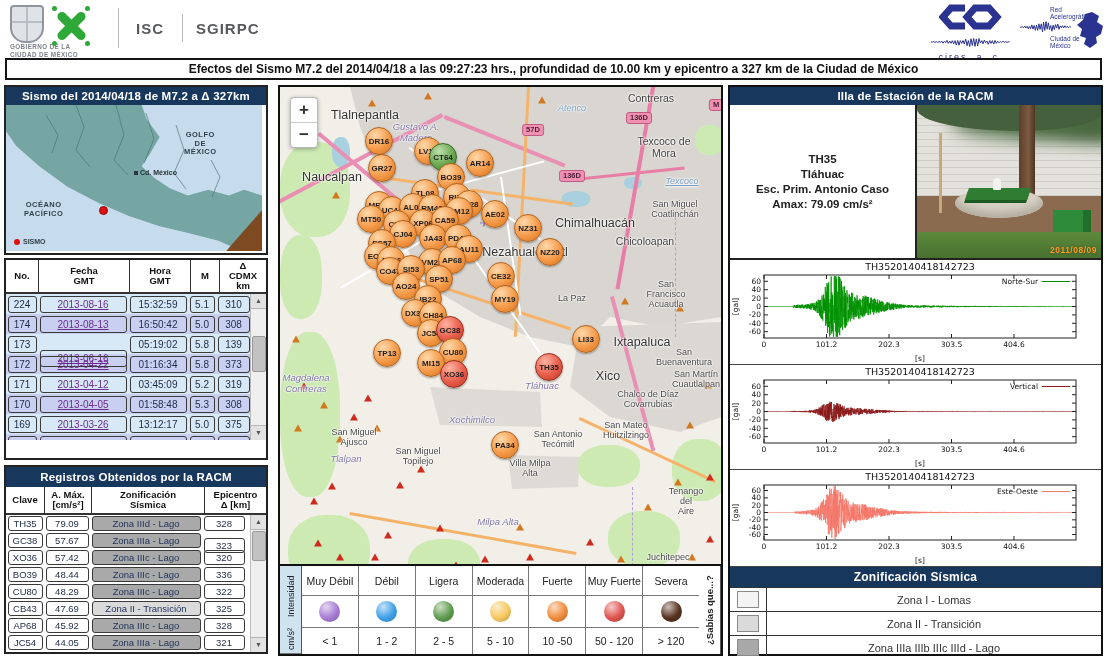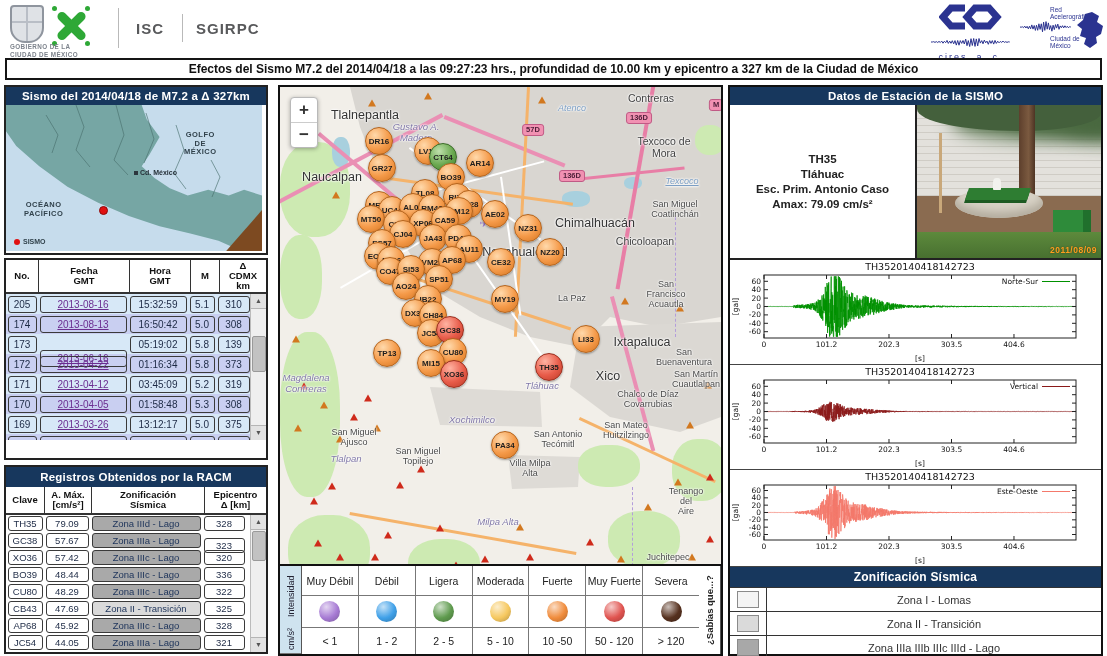--- a/index.html
+++ b/index.html
@@ -184,21 +184,21 @@
         <div class="th" style="width: 60px;">Hora
 GMT</div>
         <div class="th" style="width: 28px;">M</div>
         <div class="th">Δ
 CDMX
 km</div>
       </div>
     <div class="tbody" id="quakes-body" style="height:146px;">
         <div class="tr" style="height: 20px; background: rgb(215, 232, 247);">
           <div class="td" style="width: 32px;">
-            <div class="cbox" style="background: inherit;">205</div>
+            <div class="cbox" style="background: inherit;">224</div>
           </div>
           <div class="td" style="width: 90px;">
             <div class="cbox" style="background: inherit;"><span class="datelink">2013-08-16</span></div>
           </div>
           <div class="td" style="width: 60px;">
             <div class="cbox" style="background: inherit;">15:32:59</div>
           </div>
           <div class="td" style="width: 28px;">
             <div class="cbox" style="background: inherit;">5.1</div>
           </div>
@@ -614,21 +614,21 @@
           <div class="st o" style="left: 165px; top: 133px;">CA59</div>
           <div class="st o" style="left: 123px; top: 147px; text-align: right;">CJ04</div>
           <div class="st o" style="left: 153px; top: 151px;">JA43</div>
           <div class="st o" style="left: 178px; top: 151px;">PD42</div>
           <div class="st o" style="left: 189px; top: 162px;">AU11</div>
           <div class="st o" style="left: 102px; top: 156px;">ES57</div>
           <div class="st o" style="left: 98px; top: 169px;">EO30</div>
           <div class="st o" style="left: 111px; top: 173px;">AU46</div>
           <div class="st o" style="left: 152px; top: 175px;">VM29</div>
           <div class="st o" style="left: 172px; top: 173px;">AP68</div>
-          <div class="st o" style="left: 221px; top: 175px;">CE32</div>
+          <div class="st o" style="left: 221px; top: 189px;">CE32</div>
           <div class="st o" style="left: 110px; top: 184px;">CO47</div>
           <div class="st o" style="left: 131px; top: 182px;">SI53</div>
           <div class="st o" style="left: 159px; top: 192px;">SP51</div>
           <div class="st o" style="left: 126px; top: 199px;">AO24</div>
           <div class="st o" style="left: 148px; top: 212px;">IB22</div>
           <div class="st o" style="left: 225px; top: 212px;">MY19</div>
           <div class="st o" style="left: 135px; top: 226px;">DX37</div>
           <div class="st o" style="left: 153px; top: 228px;">CH84</div>
           <div class="st o" style="left: 151px; top: 246px;">JC54</div>
           <div class="st r" style="left: 170px; top: 243px;">GC38</div>
@@ -699,21 +699,21 @@
               <div class="ball" style="background: radial-gradient(circle at 35% 28%, rgba(255, 255, 255, 0.69), rgb(86, 49, 31) 55%, rgba(0, 0, 0, 0.45) 130%) rgb(86, 49, 31);"></div>
             </div>
             <div class="lvl-range">&gt; 120</div>
           </div>
         </div>
       <div id="sabias">¿Sabías que...?</div>
     </div>
   </div>
 
   <div id="right-col">
-    <div class="phead">Datos de Estación de la SISMO</div>
+    <div class="phead">IIIa de Estación de la RACM</div>
     <div id="station-body">
       <div id="station-info">
         <div>TH35</div>
         <div>Tláhuac</div>
         <div>Esc. Prim. Antonio Caso</div>
         <div>Amax: 79.09 cm/s²</div>
       </div>
       <div id="station-photo">
         <div class="ph" style="inset:0;background:repeating-linear-gradient(0deg,#e3e1dc 0 6px,#cfccc5 6px 7px);"></div>
         <div class="ph" style="left:0;top:-14px;width:100%;height:40px;background:#44603c;border-radius:0 0 45% 55%;box-shadow:30px 14px 18px -6px #4a6a40,90px 8px 20px -6px #3f5c38,140px 16px 22px -6px #4a6a40;"></div>

